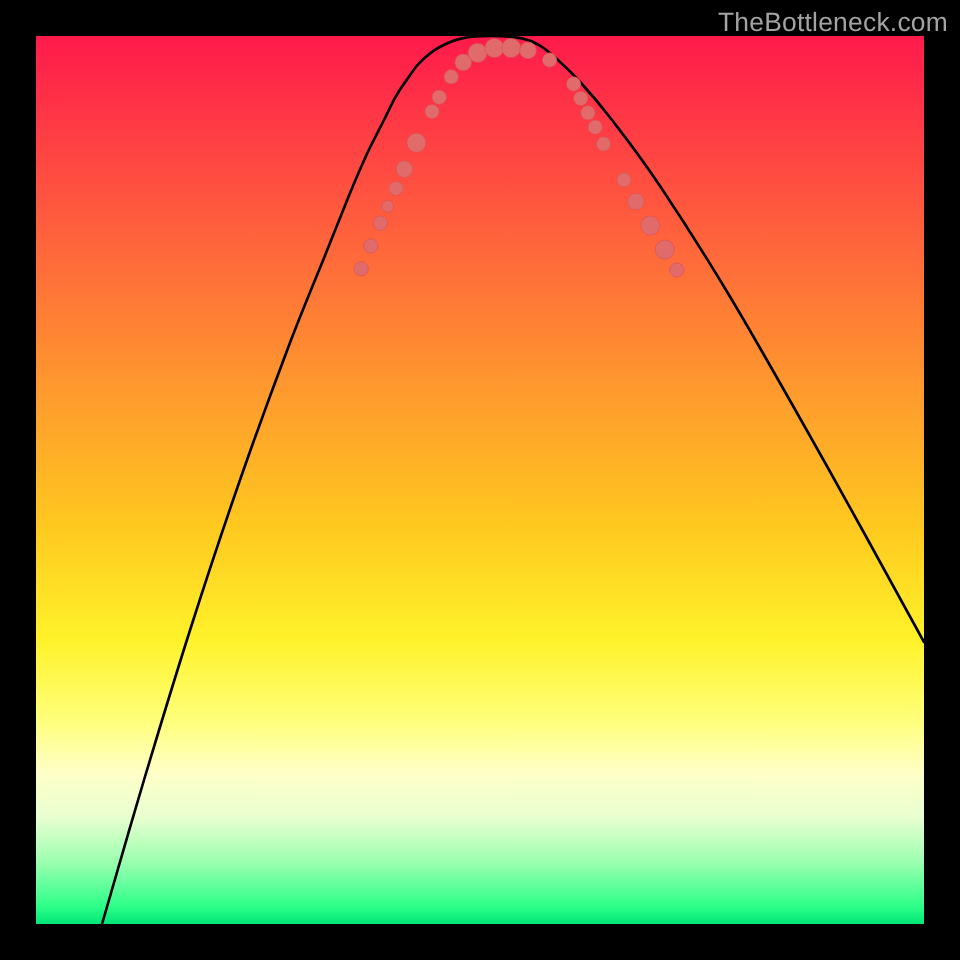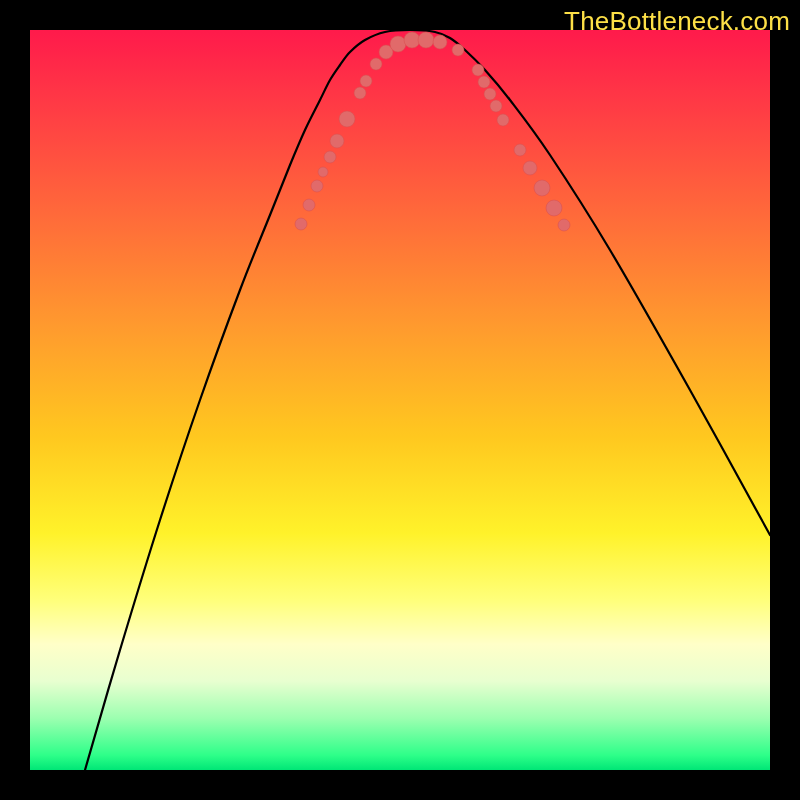--- a/index.html
+++ b/index.html
@@ -35,22 +35,22 @@
       #e8ffd0 88%,
       #9cffb0 93%,
       #2eff89 98%,
       #00e676 100%
     );
   }
   .watermark {
     position: absolute;
     top: 6px;
     right: 10px;
-    color: #fde047;
-    font-size: 26px;
+    color: #a3a3a3;
+    font-size: 22px;
     letter-spacing: 0.2px;
     user-select: none;
   }
   svg.curve {
     position: absolute;
     inset: 0;
   }
 </style>
 </head>
 <body>

